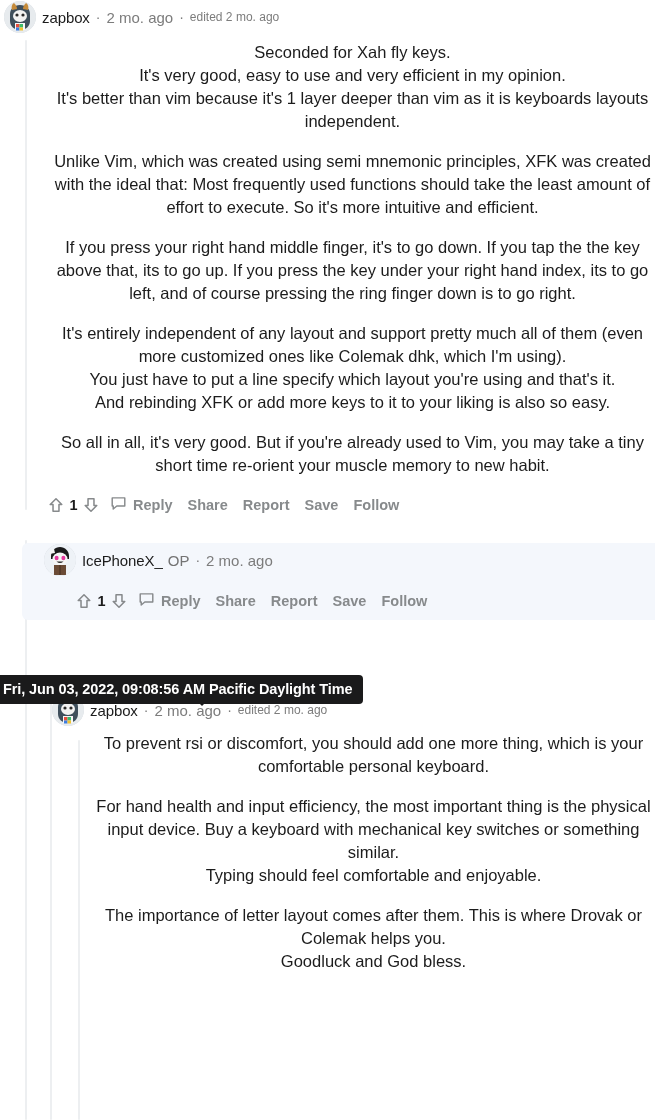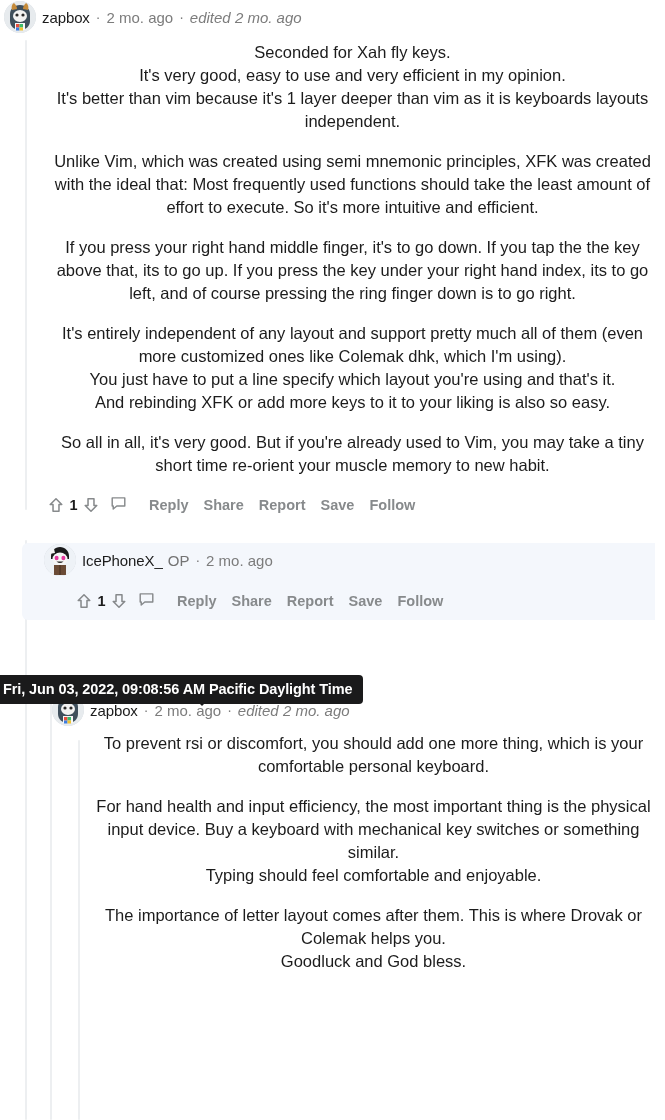--- a/index.html
+++ b/index.html
@@ -68,23 +68,22 @@
     font-weight: normal;
     color: #737373;
     margin-left: -1px;
   }
   .dot { color: #7c7c7c; font-size: 14px; }
   .timestamp {
     font-size: 15px;
     color: #7c7c7c;
   }
   .edited {
-    font-size: 15px;
+    font-size: 12px;
     color: #7c7c7c;
-    font-style: italic;
   }
 
   
   .c-body {
     font-size: 16.5px;
     line-height: 23px;
     color: #1c1c1c;
   }
   .c-body p { margin: 0 0 17px 0; text-align: center; }
   .c-body p:last-child { margin-bottom: 0; }
@@ -114,21 +113,21 @@
     font-size: 14.5px;
     font-weight: bold;
     color: #1c1c1c;
     min-width: 9px;
     text-align: center;
     margin: 0 1px;
   }
   .reply-group {
     display: flex;
     align-items: center;
-    gap: 22px;
+    gap: 6px;
     margin-left: 7px;
   }
   .action-item {
     margin-left: 15px;
     white-space: nowrap;
   }
 
   
   #timestamp-tooltip {
     position: absolute;

